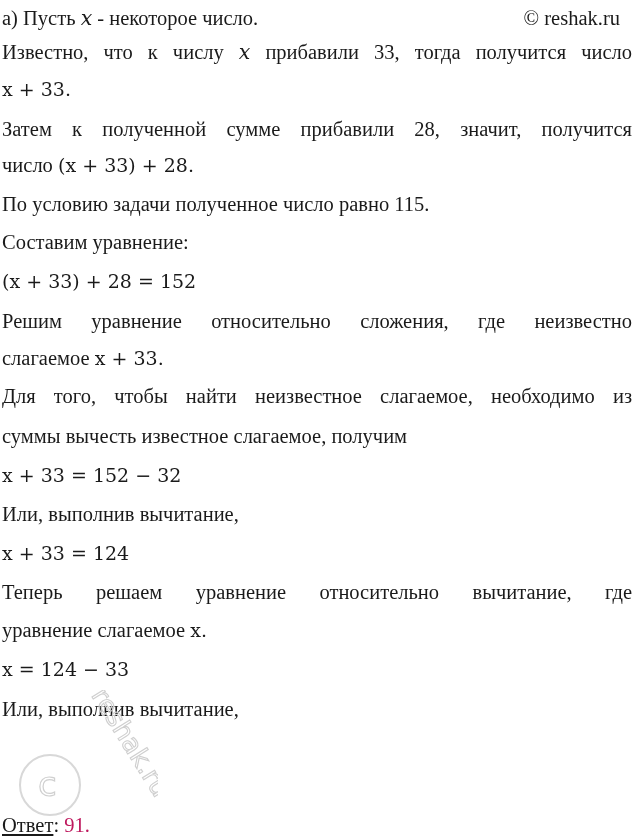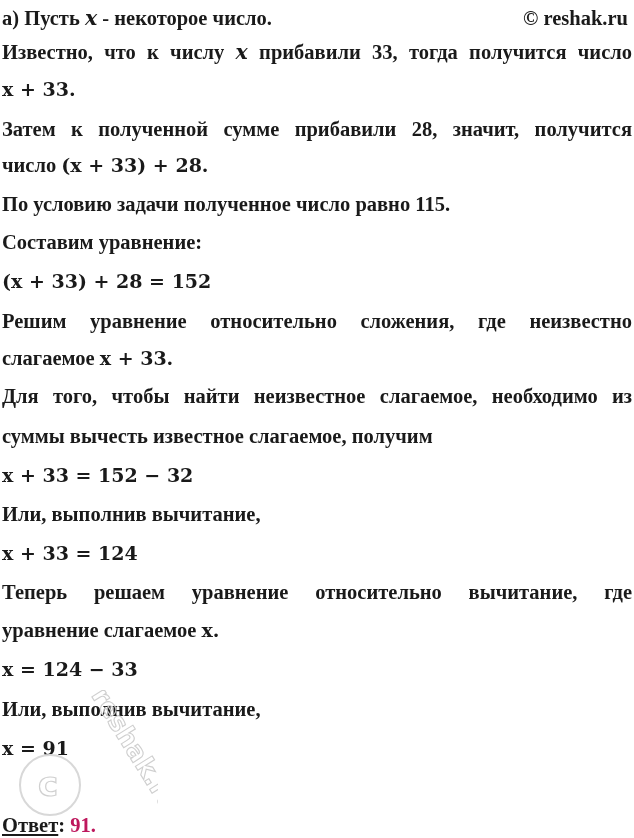--- a/index.html
+++ b/index.html
@@ -1,31 +1,31 @@
 <!DOCTYPE html>
 <html><head>
   <meta charset="utf-8">
   <style>
     html, body { margin: 0; padding: 0; background: #ffffff; }
     body {
       width: 634px; height: 838px; position: relative; overflow: hidden;
       font-family: "Liberation Serif", "DejaVu Serif", serif;
       color: #1a1a1a;
     }
-    .page { position: absolute; left: 0; top: 0; width: 634px; height: 775px; font-weight: bold; }
+    .page { position: absolute; left: 0; top: 0; width: 634px; height: 775px; }
     .line {
       position: absolute; left: 2px; width: 630px;
       font-size: 20.5px; line-height: 24px; white-space: nowrap;
     }
     .justify {
       text-align: justify; text-align-last: justify; white-space: normal;
     }
     .math { font-family: "DejaVu Serif", "Liberation Serif", serif; font-size: 19px; }
     .mi { font-style: italic; font-family: "DejaVu Serif", serif; }
-    .credit { position: absolute; right: 6px; top: 6px; font-size: 20.5px; line-height: 24px; text-align: center; }
+    .credit { position: absolute; right: 14px; top: 6px; font-size: 20.5px; line-height: 24px; text-align: center; }
     .answer-label { text-decoration: underline; }
     .answer-val { color: #be185d; }
     .watermark {
       position: absolute; left: 8px; top: 690px; width: 150px; height: 150px;
       pointer-events: none;
     }
   </style>
 </head>
 <body>
 
@@ -58,21 +58,20 @@
   <div class="line math" style="top:463px;"> x + 33 = 152 − 32</div>
 
   <div class="line" style="top:502px;">Или, выполнив вычитание,</div>
   <div class="line math" style="top:541px;">x + 33 = 124</div>
   <div class="line justify" style="top:580px;">Теперь решаем уравнение относительно вычитание, где</div>
   <div class="line" style="top:618px;">
     <span>уравнение слагаемое </span><span class="math">x.</span>
   </div>
   <div class="line math" style="top:657px;">x = 124 − 33</div>
   <div class="line" style="top:697px;">Или, выполнив вычитание,</div>
-  <div class="line math" style="top:736px;">x = 91</div>
 
   <div class="line" style="top:813px;">
     <span class="answer-label">Ответ</span><span>: </span><span class="answer-val">91.</span>
   </div>
 
   <svg class="watermark" viewBox="0 0 150 150">
     <circle cx="42" cy="95" r="30" fill="none" stroke="#d8d8d8" stroke-width="2"></circle>
     <text x="30" y="106" font-size="34" fill="none" stroke="#d0d0d0" stroke-width="1.2" font-family="DejaVu Sans, sans-serif">c</text>
     <text x="30" y="20" font-size="26" fill="none" stroke="#cfcfcf" stroke-width="1.1" font-family="DejaVu Sans, sans-serif" transform="rotate(58 70 60)">reshak.ru</text>
   </svg>

